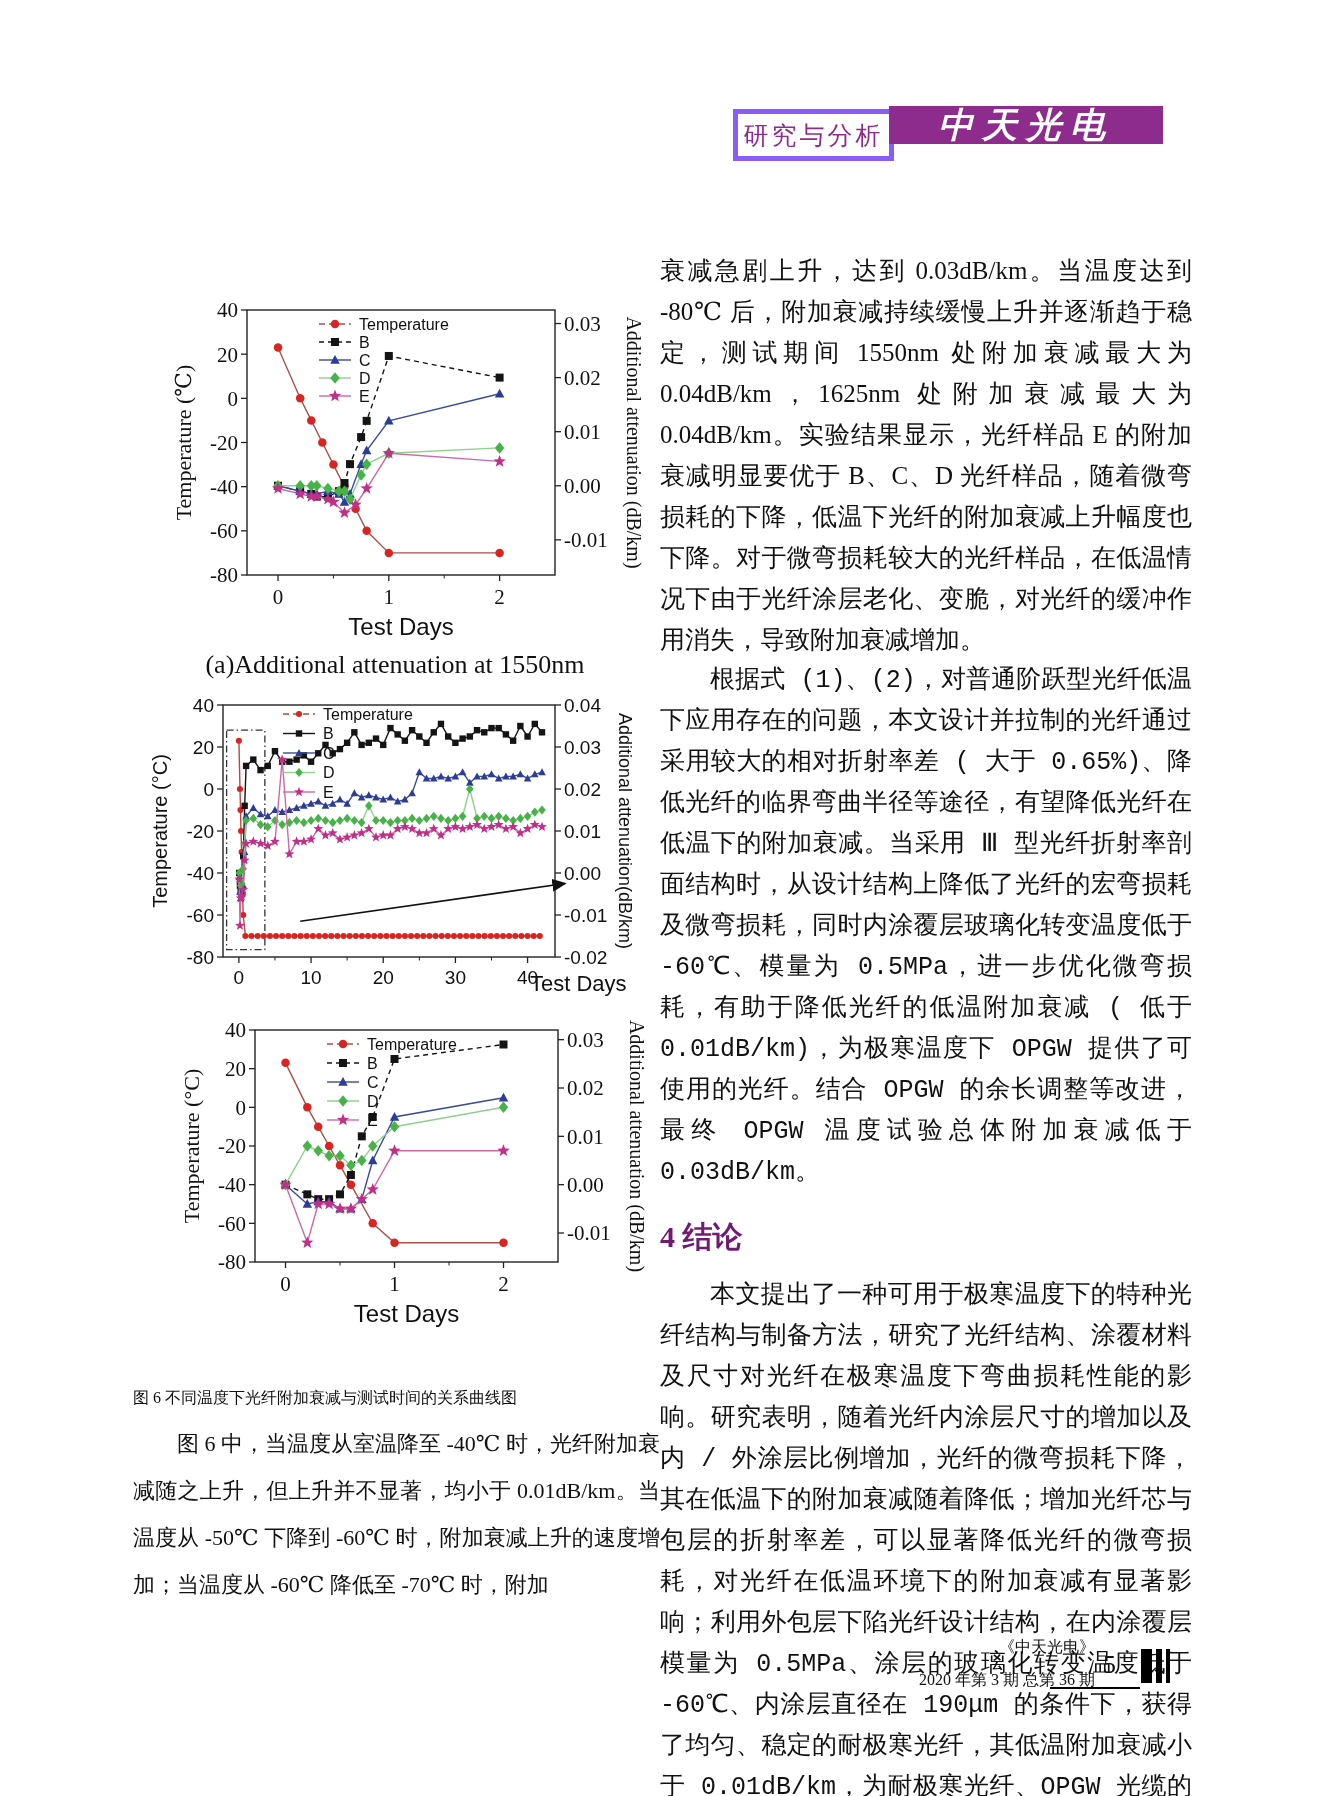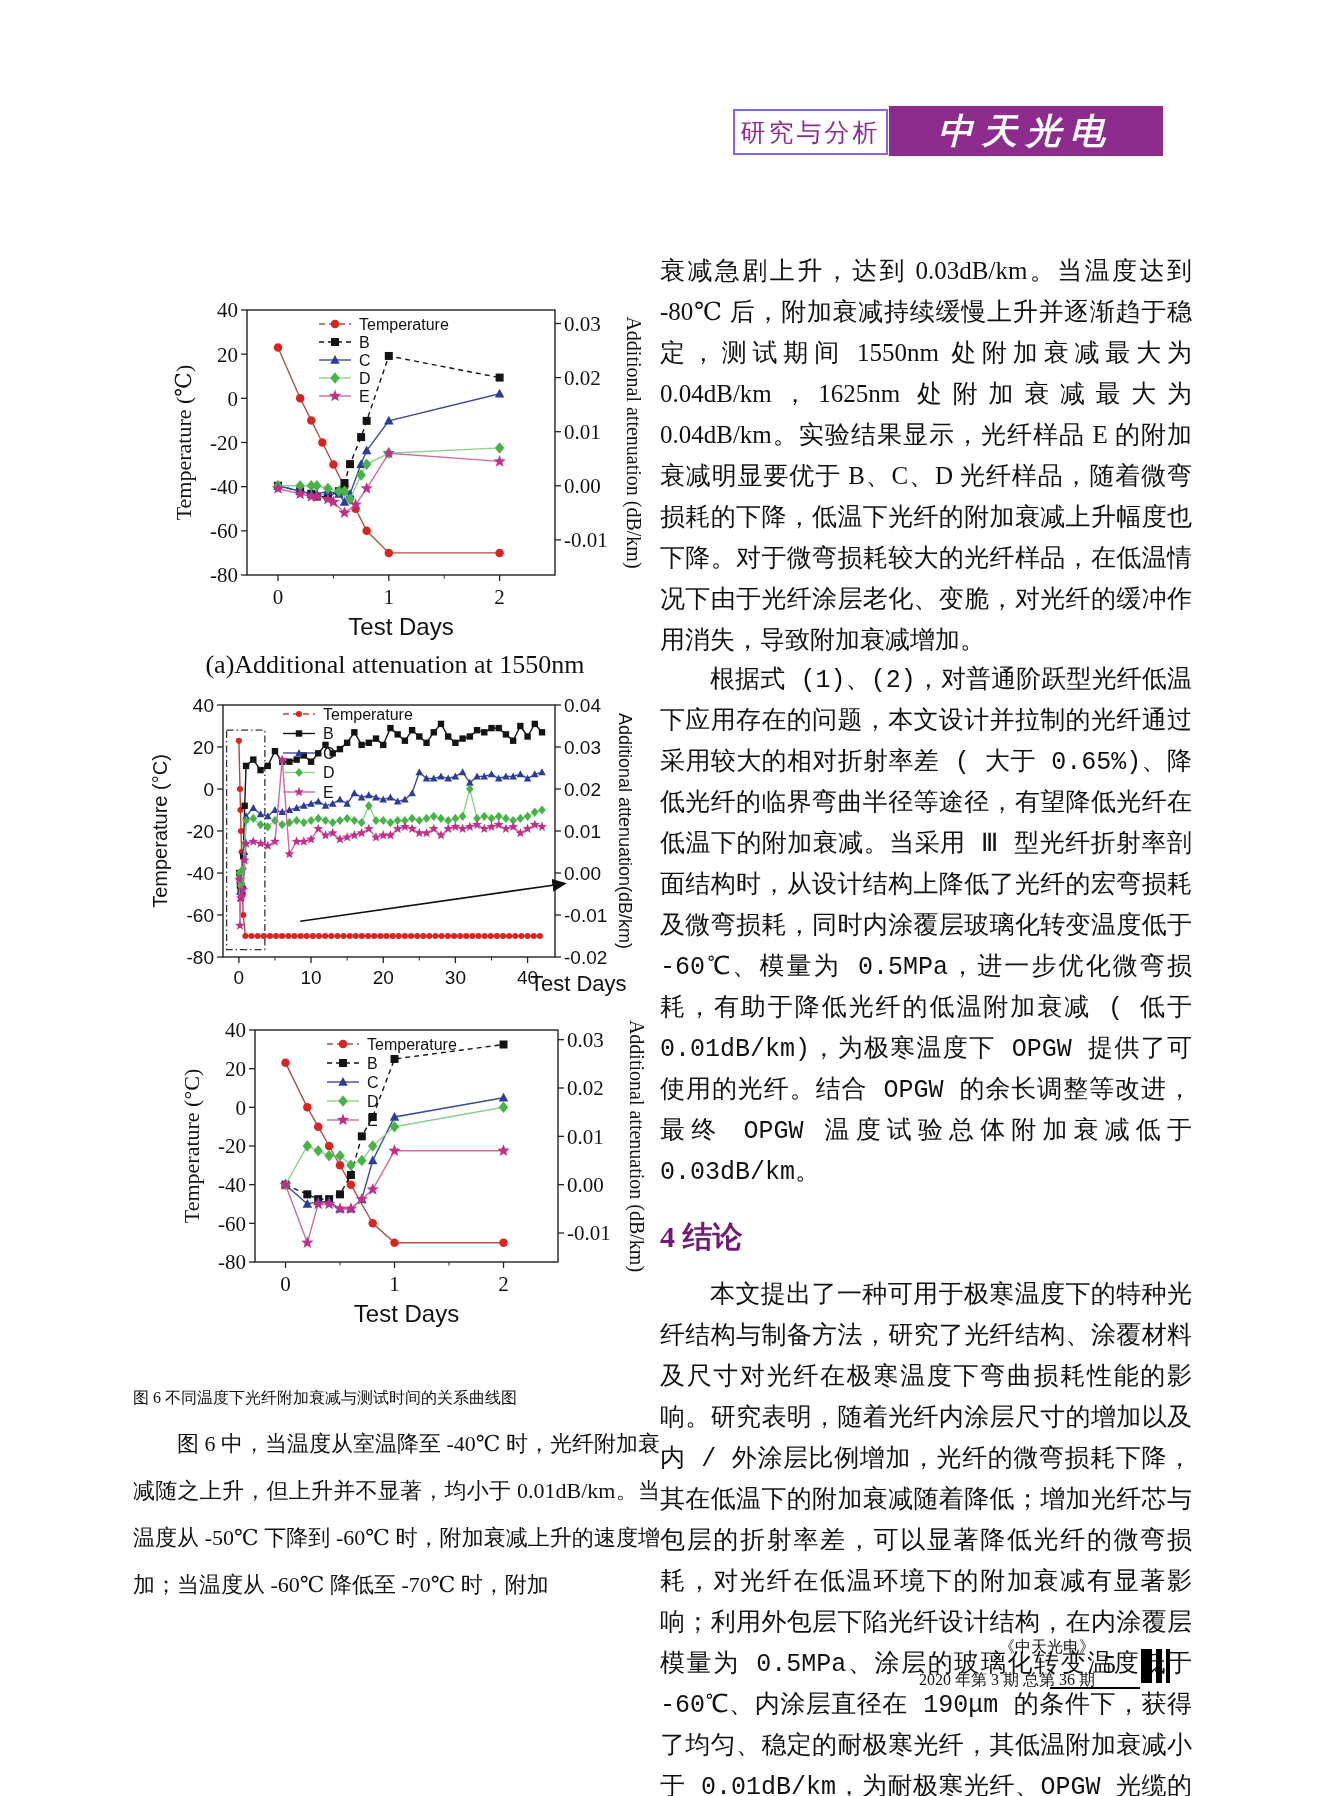--- a/index.html
+++ b/index.html
@@ -1,22 +1,22 @@
 <!DOCTYPE html>
 <html><head>
 <meta charset="utf-8">
 <style>
   html,body{margin:0;padding:0;background:#d9d9d9;}
   .page{position:relative;width:1323px;height:1796px;background:#ffffff;margin:0 auto;
         font-family:"Liberation Serif","DejaVu Serif",serif;color:#111;overflow:hidden;}
   
-  .hdr-label{position:absolute;left:733px;top:109px;width:151px;height:42px;border:2px solid #8b5cf6;
+  .hdr-label{position:absolute;left:733px;top:109px;width:151px;height:42px;border:5px solid #8b5cf6;
         background:#fff;color:#8e2c8e;display:flex;align-items:center;justify-content:center;
         font-size:25px;letter-spacing:3px;font-family:"Liberation Sans","DejaVu Sans",sans-serif;}
-  .hdr-brand{position:absolute;left:889px;top:106px;width:274px;height:50px;background:#8e2c8e;color:#fff;
+  .hdr-brand{position:absolute;left:889px;top:106px;width:274px;height:38px;background:#8e2c8e;color:#fff;
         display:flex;align-items:center;justify-content:center;font-size:35px;font-weight:bold;
         font-style:italic;letter-spacing:9px;}
   
   .chart{position:absolute;}
   #chartA{left:150px;top:275px;}
   #chartM{left:140px;top:690px;}
   #chartB{left:150px;top:990px;}
   .cap{position:absolute;text-align:center;font-size:26px;}
   #capA{left:140px;top:650px;width:510px;}
   #capB{left:140px;top:1350px;width:510px;}

